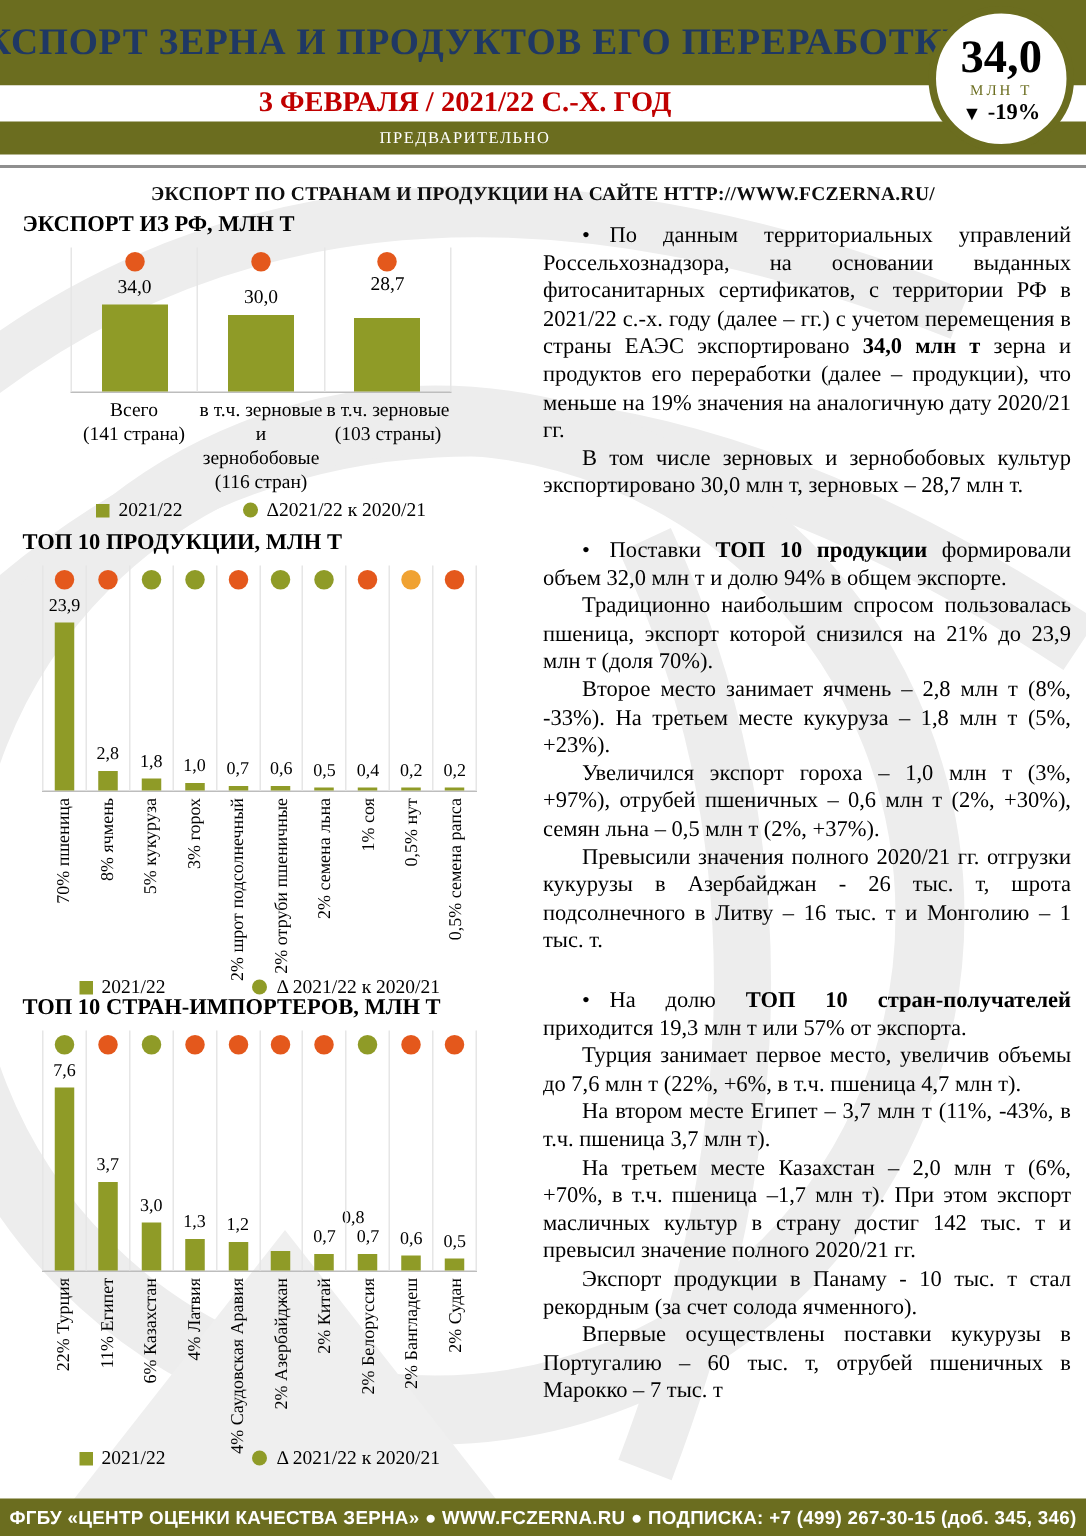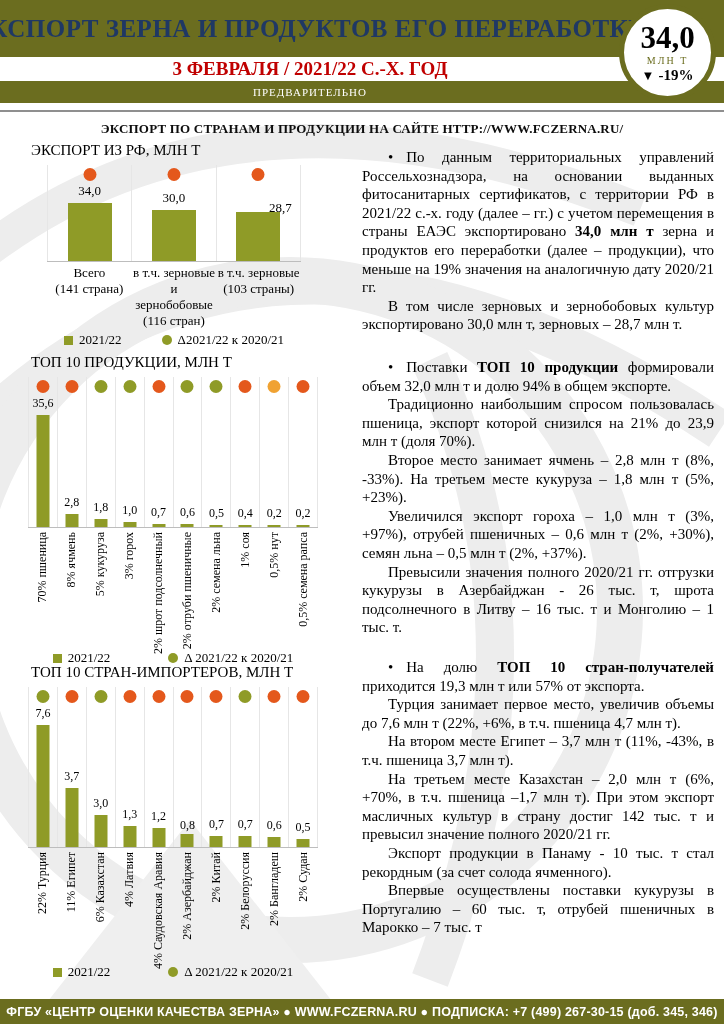--- a/index.html
+++ b/index.html
@@ -24,21 +24,21 @@
   .badge-value{font-size:31px;font-weight:bold;color:#000;}
   .badge-unit{font-size:10px;letter-spacing:2px;color:#6b6d1f;margin:3px 0 2px;}
   .badge-delta{font-size:15px;font-weight:bold;color:#000;display:flex;align-items:center;gap:4px;}
   .badge-arrow{font-size:13px;}
 
   .subtitle{position:absolute;top:121px;left:0;width:100%;text-align:center;
             font-size:13px;font-weight:bold;color:#0d0d0d;letter-spacing:.2px;}
 
   
   .chart{position:absolute;left:15px;width:330px;}
-  .chart-title{margin:0 0 6px 16px;font-size:15px;font-weight:normal;color:#000;}
+  .chart-title{margin:0 0 6px 0;font-size:15px;font-weight:bold;color:#000;}
   .plot{position:relative;display:flex;border-bottom:1px solid #bdbdbd;}
   .cell{flex:1;position:relative;border-left:1px solid #e6e6e6;}
   .cell:last-child{border-right:1px solid #e6e6e6;}
   .dot{position:absolute;top:3px;left:50%;transform:translateX(-50%);width:13px;height:13px;border-radius:50%;}
   .bar{position:absolute;bottom:0;left:50%;transform:translateX(-50%);background:#8f9b27;}
   .val{position:absolute;left:50%;transform:translateX(-50%);white-space:nowrap;color:#000;}
   .labels{display:flex;align-items:flex-start;}
   .lcell{flex:1;display:flex;justify-content:center;}
   .hlabel{white-space:pre-line;text-align:center;font-size:13px;line-height:1.22;padding-top:3px;}
   .vlabel{display:block;writing-mode:vertical-rl;transform:rotate(180deg);font-size:12px;white-space:nowrap;margin-top:4px;}
@@ -130,21 +130,21 @@
             <div class="val" style="bottom: 62px;">34,0</div>
             <div class="bar" style="height: 58px; background: rgb(143, 155, 39);"></div>
           </div>
           <div class="cell">
             <div class="dot" style="background: rgb(228, 88, 28);"></div>
             <div class="val" style="bottom: 55px;">30,0</div>
             <div class="bar" style="height: 51px; background: rgb(143, 155, 39);"></div>
           </div>
           <div class="cell">
             <div class="dot" style="background: rgb(228, 88, 28);"></div>
-            <div class="val" style="bottom: 45px; margin-left: 22px;">28,7</div>
+            <div class="val" style="bottom: 64px;">28,7</div>
             <div class="bar" style="height: 49px; background: rgb(143, 155, 39);"></div>
           </div>
         </div>
       <div class="labels">
           <div class="lcell">
             <div class="hlabel">Всего
 (141 страна)</div>
           </div>
           <div class="lcell">
             <div class="hlabel">в т.ч. зерновые и
@@ -167,21 +167,21 @@
           </div>
         </div>
     </section>
 
 
     <section class="chart chart--small" id="chart2">
       <h3 class="chart-title">ТОП 10 ПРОДУКЦИИ, МЛН Т</h3>
       <div class="plot">
           <div class="cell">
             <div class="dot" style="background: rgb(228, 88, 28);"></div>
-            <div class="val" style="bottom: 116px;">35,6</div>
+            <div class="val" style="bottom: 116px;">23,9</div>
             <div class="bar" style="height: 112px; background: rgb(143, 155, 39);"></div>
           </div>
           <div class="cell">
             <div class="dot" style="background: rgb(228, 88, 28);"></div>
             <div class="val" style="bottom: 17px;">2,8</div>
             <div class="bar" style="height: 13px; background: rgb(143, 155, 39);"></div>
           </div>
           <div class="cell">
             <div class="dot" style="background: rgb(143, 155, 39);"></div>
             <div class="val" style="bottom: 12px; margin-top: 16px;">1,8</div>
@@ -290,21 +290,21 @@
             <div class="val" style="bottom: 25px;">1,3</div>
             <div class="bar" style="height: 21px; background: rgb(143, 155, 39);"></div>
           </div>
           <div class="cell">
             <div class="dot" style="background: rgb(228, 88, 28);"></div>
             <div class="val" style="bottom: 23px;">1,2</div>
             <div class="bar" style="height: 19px; background: rgb(143, 155, 39);"></div>
           </div>
           <div class="cell">
             <div class="dot" style="background: rgb(228, 88, 28);"></div>
-            <div class="val" style="bottom: 14px;">0,8</div>
+            <div class="val" style="bottom: 28px; margin-left: 48px;">0,8</div>
             <div class="bar" style="height: 13px; background: rgb(143, 155, 39);"></div>
           </div>
           <div class="cell">
             <div class="dot" style="background: rgb(228, 88, 28);"></div>
             <div class="val" style="bottom: 15px;">0,7</div>
             <div class="bar" style="height: 11px; background: rgb(143, 155, 39);"></div>
           </div>
           <div class="cell">
             <div class="dot" style="background: rgb(143, 155, 39);"></div>
             <div class="val" style="bottom: 15px;">0,7</div>

